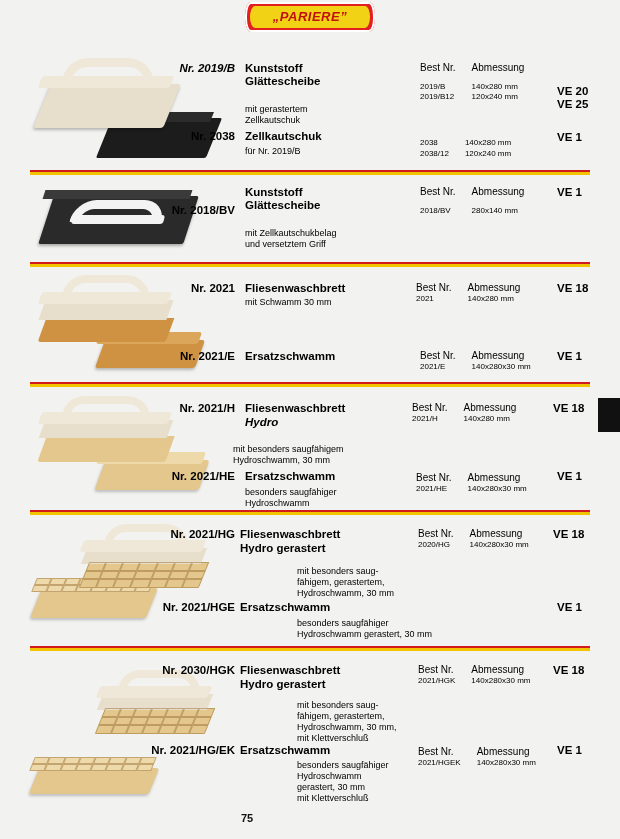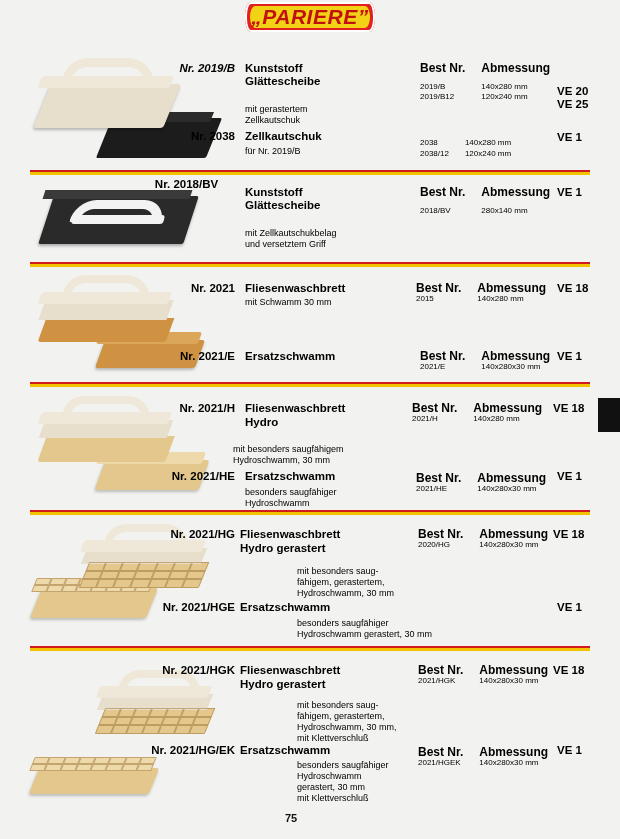--- a/index.html
+++ b/index.html
@@ -53,21 +53,21 @@
   .logo .txt {
     position: absolute;
     left: 0; top: 0;
     width: 130px;
     height: 30px;
     line-height: 30px;
     text-align: center;
     font-family: "Liberation Sans", sans-serif;
     font-weight: bold;
     font-style: italic;
-    font-size: 21px;
+    font-size: 13px;
     color: #c01010;
     letter-spacing: 0.5px;
   }
 
   
   .rule {
     position: absolute;
     left: 30px;
     width: 560px;
     height: 5px;
@@ -109,22 +109,22 @@
     line-height: 11px;
     color: #000;
   }
   .tbl {
     position: absolute;
     font-size: 8px;
     line-height: 10.5px;
     color: #000;
   }
   .tbl .th {
-    font-weight: bold;
-    font-size: 12px;
+    font-weight: normal;
+    font-size: 10px;
   }
   .tbl table {
     border-collapse: collapse;
   }
   .tbl td {
     padding: 0 0 0 0;
     white-space: nowrap;
     font-size: 8px;
   }
   .tbl td.c1 { padding-right: 16px; }
@@ -138,21 +138,20 @@
 
   
   .pageno {
     position: absolute;
     left: 0;
     top: 812px;
     width: 494px;
     text-align: center;
     font-size: 11px;
     font-weight: bold;
-    margin-left: 44px;
   }
 
   
   .edge-tab {
     position: absolute;
     right: 0;
     top: 398px;
     width: 22px;
     height: 34px;
     background: #111;
@@ -258,21 +257,21 @@
   </div>
 
   <div class="block" style="top:0;">
     <div class="img">
       <div style="position:absolute;left:46px;top:196px;width:145px;height:48px;background:#2a2a2a;transform:skewX(-18deg);border-radius:2px;box-shadow:0 2px 3px rgba(0,0,0,.3);"></div>
       <div style="position:absolute;left:44px;top:190px;width:147px;height:9px;background:#3a3a3a;transform:skewX(-18deg);"></div>
       <div style="position:absolute;left:72px;top:200px;width:92px;height:22px;border:9px solid #f3f3f3;border-bottom:none;border-radius:30px 30px 0 0;box-sizing:border-box;transform:skewX(-14deg);"></div>
       <div style="position:absolute;left:72px;top:215px;width:92px;height:9px;background:#f3f3f3;border-radius:3px;transform:skewX(-14deg);"></div>
     </div>
 
-    <div class="artcol" style="left:138px; top:178px; width:97px;text-align:center;">Nr. 2018/BV</div>
+    <div class="artcol" style="left:138px; top:204px; width:97px;">Nr. 2018/BV</div>
     <div class="namecol" style="left:245px; top:186px; width:130px;">Kunststoff</div>
     <div class="namecol" style="left:245px; top:199px; width:130px;">Glättescheibe</div>
     <div class="desc" style="left:245px; top:228px; width:150px; white-space:pre-line;">mit Zellkautschukbelag
 und versetztem Griff</div>
 
     <div class="tbl" style="left:420px; top:187px;">
       <table>
         <tbody>
             <tr>
           <td class="c1 th">Best Nr.</td>
@@ -315,21 +314,21 @@
     <div class="desc" style="left:245px; top:297px; width:150px; white-space:pre-line;">mit Schwamm 30 mm</div>
 
     <div class="tbl" style="left:416px; top:283px;">
       <table>
         <tbody>
             <tr>
           <td class="c1 th">Best Nr.</td>
           <td class="th">Abmessung</td>
         </tr>
         <tr>
-          <td class="c1">2015</td>
+          <td class="c1">2021</td>
           <td>140x280 mm</td>
         </tr>
       </tbody>
         </table>
     </div>
     <div class="ve" style="left:557px; top:282px;">VE 18</div>
 
     <div class="artcol" style="left:150px; top:350px; width:85px;">Nr. 2021/E</div>
     <div class="namecol" style="left:245px; top:350px; width:140px;">Ersatzschwamm</div>
 
@@ -361,21 +360,21 @@
       <div style="position:absolute;left:98px;top:452px;width:106px;height:12px;background:#eed9aa;transform:skewX(-20deg);border-radius:3px;"></div>
       <div style="position:absolute;left:42px;top:436px;width:128px;height:26px;background:#e3c78d;transform:skewX(-20deg);border-radius:0 0 3px 3px;"></div>
       <div style="position:absolute;left:42px;top:420px;width:128px;height:18px;background:#e7decb;transform:skewX(-20deg);"></div>
       <div style="position:absolute;left:40px;top:412px;width:130px;height:12px;background:#efe8d8;transform:skewX(-20deg);border-radius:3px;"></div>
       <div style="position:absolute;left:62px;top:396px;width:88px;height:22px;border:8px solid #efe8d8;border-bottom:none;border-radius:26px 26px 0 0;box-sizing:border-box;"></div>
       <div style="position:absolute;left:62px;top:412px;width:88px;height:9px;background:#efe8d8;border-radius:3px;"></div>
     </div>
 
     <div class="artcol" style="left:148px; top:402px; width:87px;">Nr. 2021/H</div>
     <div class="namecol" style="left:245px; top:402px; width:140px;">Fliesenwaschbrett</div>
-    <div class="namecol" style="left:245px; top:416px; width:140px;">Hydro</div>
+    <div class="namecol" style="left:245px; top:416px; width:140px;font-style:italic;">Hydro</div>
     <div class="desc" style="left:233px; top:444px; width:160px; white-space:pre-line;">mit besonders saugfähigem
 Hydroschwamm, 30 mm</div>
 
     <div class="tbl" style="left:412px; top:403px;">
       <table>
         <tbody>
             <tr>
           <td class="c1 th">Best Nr.</td>
           <td class="th">Abmessung</td>
         </tr>
@@ -551,21 +550,21 @@
           <div></div>
           <div></div>
           <div></div>
           <div></div>
           <div></div>
       </div>
       <div style="position:absolute;left:118px;top:670px;width:82px;height:22px;border:8px solid #efe8d8;border-bottom:none;border-radius:26px 26px 0 0;box-sizing:border-box;"></div>
       <div style="position:absolute;left:118px;top:686px;width:82px;height:9px;background:#efe8d8;border-radius:3px;"></div>
     </div>
 
-    <div class="artcol" style="left:135px; top:664px; width:100px;">Nr. 2021/HGK</div>
+    <div class="artcol" style="left:135px; top:664px; width:100px;">Nr. 2030/HGK</div>
     <div class="namecol" style="left:240px; top:664px; width:145px;">Fliesenwaschbrett</div>
     <div class="namecol" style="left:240px; top:678px; width:145px;">Hydro gerastert</div>
     <div class="desc" style="left:297px; top:700px; width:170px; white-space:pre-line;">mit besonders saug-
 fähigem, gerastertem,
 Hydroschwamm, 30 mm,
 mit Klettverschluß</div>
 
     <div class="tbl" style="left:418px; top:665px;">
       <table>
         <tbody>

